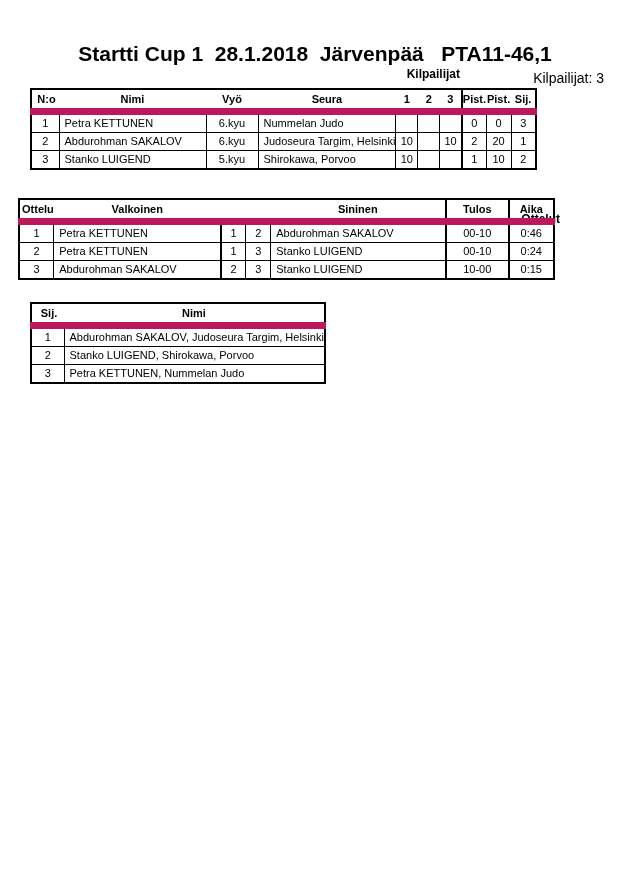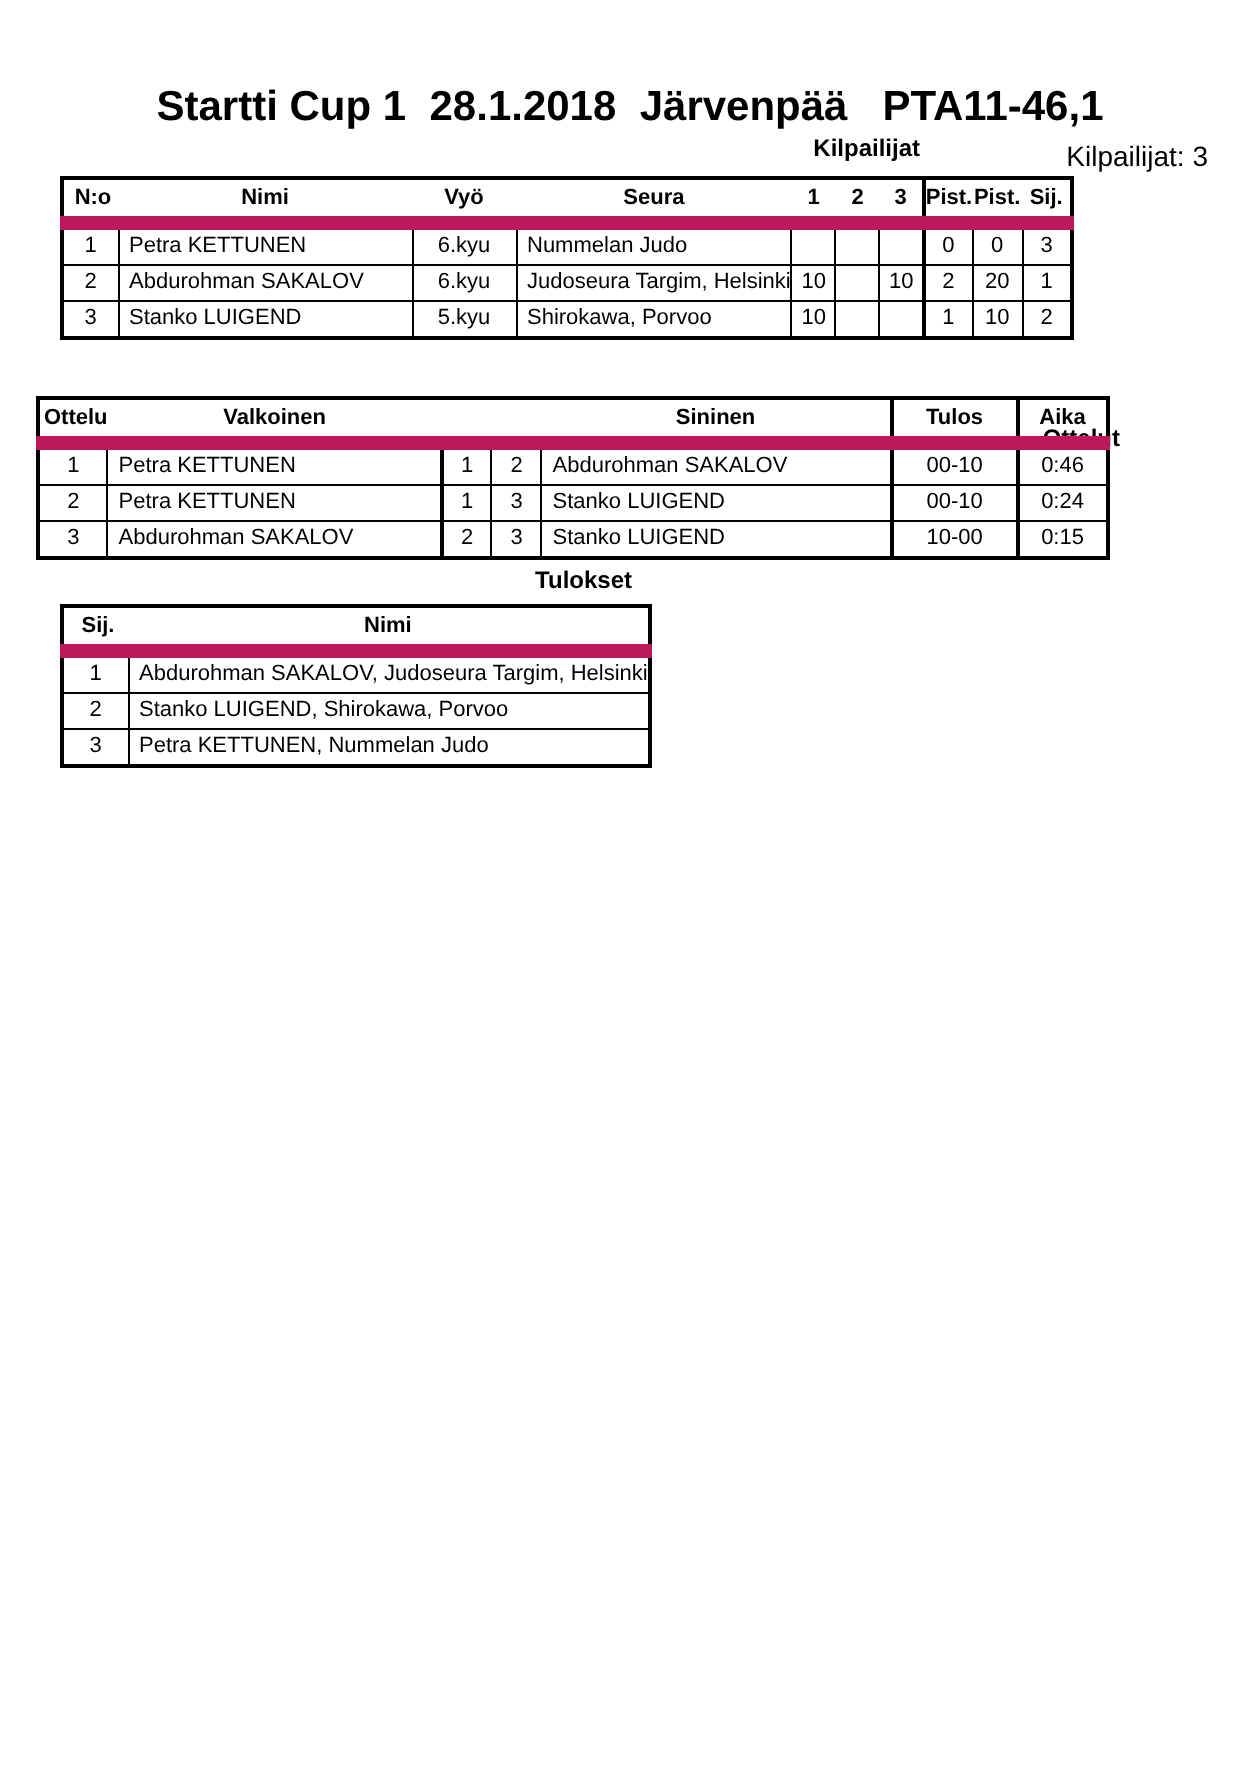--- a/index.html
+++ b/index.html
@@ -158,21 +158,20 @@
         <td class="l">Abdurohman SAKALOV</td>
         <td class="c thickL">2</td>
         <td class="c">3</td>
         <td class="l">Stanko LUIGEND</td>
         <td class="c thickL">10-00</td>
         <td class="c thickL">0:15</td>
       </tr>
     </tbody>
   </table>
 
-  <div class="section-title st-tulokset">Tulokset</div>
 
   <table class="doc t3">
     <colgroup>
       <col style="width:33px">
         <col style="width:253px">
     </colgroup>
     <thead>
       <tr>
         <th class="hl" style="padding-left:5px">Sij.</th>
         <th>Nimi</th>

